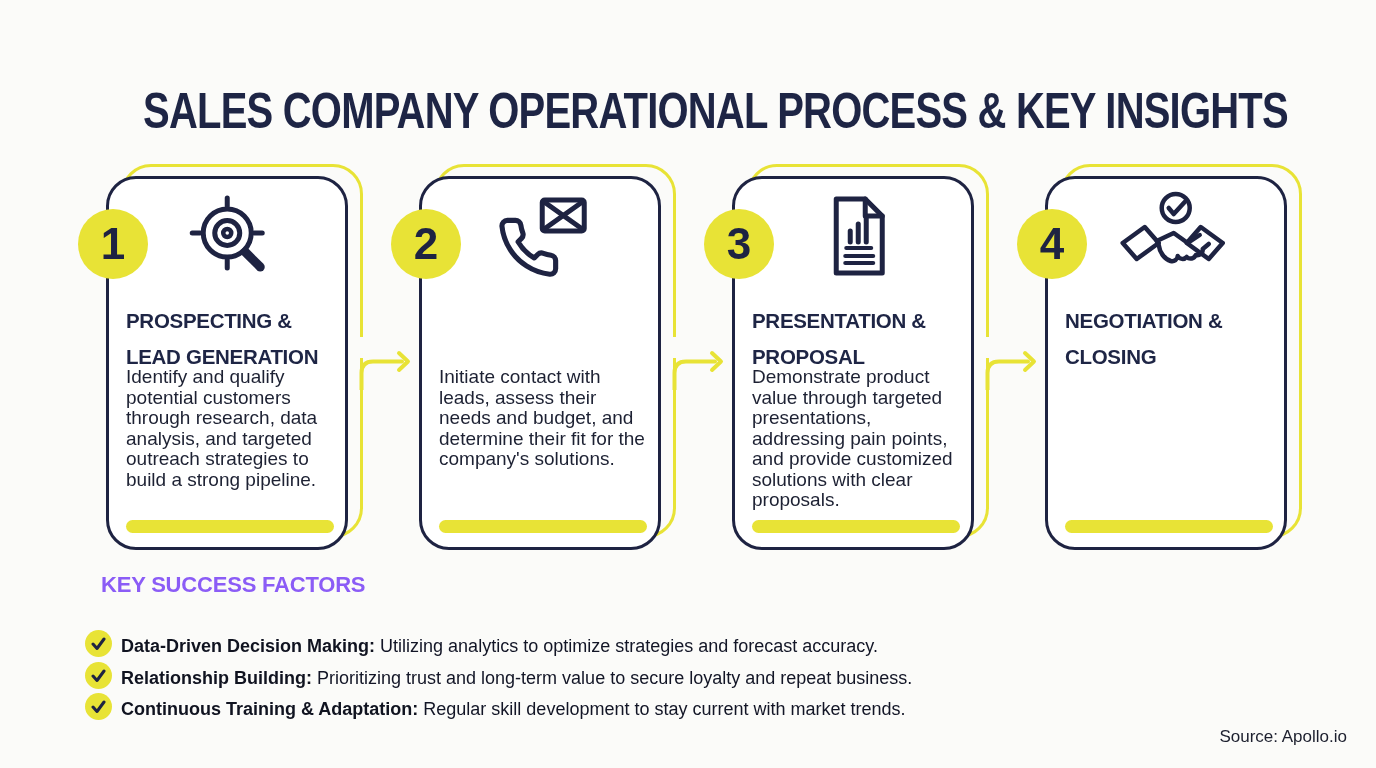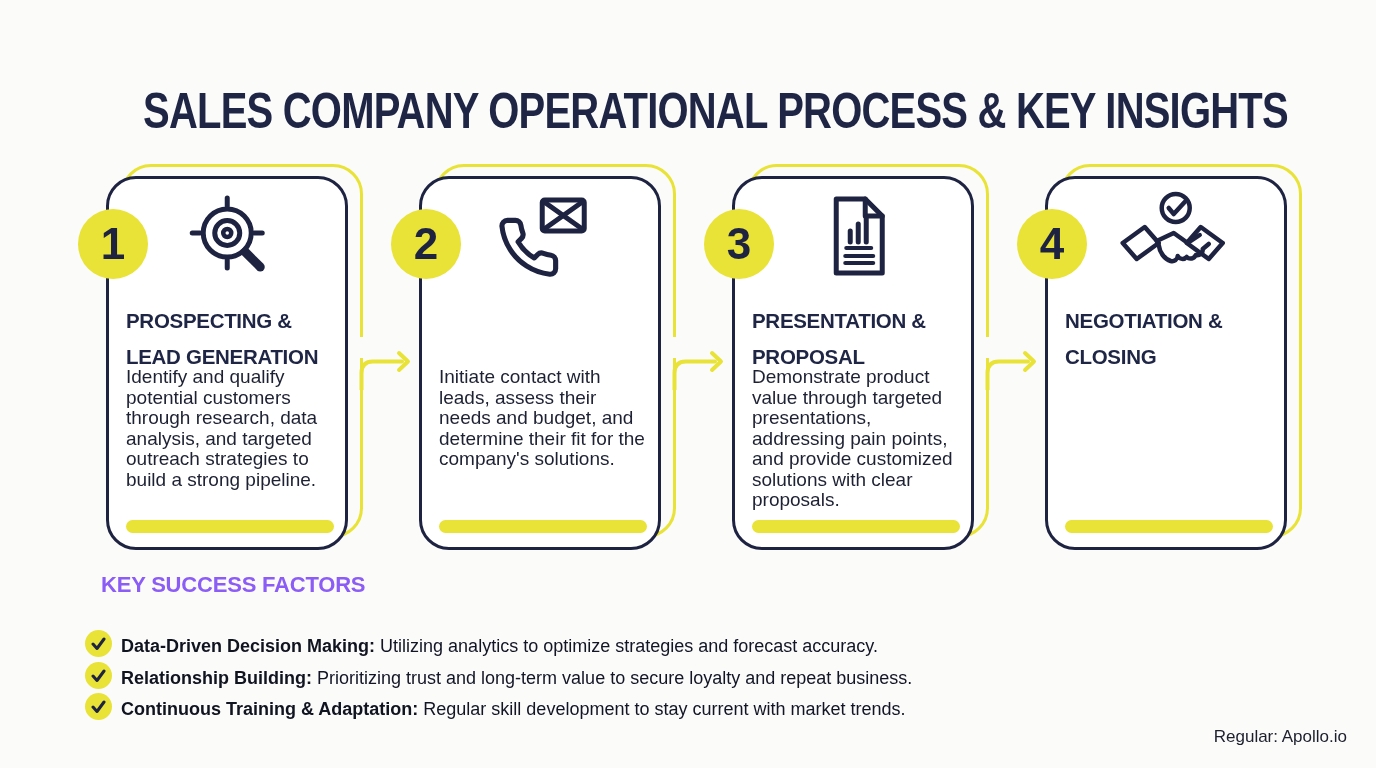--- a/index.html
+++ b/index.html
@@ -188,13 +188,13 @@
 
 <div class="ksf-row r2">
   <span class="check-badge">
     <svg width="15" height="13" viewBox="0 0 15 13" fill="none" stroke="#1e2342" stroke-width="3" stroke-linecap="round" stroke-linejoin="round">
         <path d="M2,7 l4,4.5 L13,2"></path>
       </svg>
   </span>
   <span class="ksf-text"><span class="b-label">Continuous Training &amp; Adaptation:</span> <span>Regular skill development to stay current with market trends.</span></span>
 </div>
 
-<div class="source-note">Regular: Apollo.io</div>
+<div class="source-note">Source: Apollo.io</div>
 
 </body></html>

